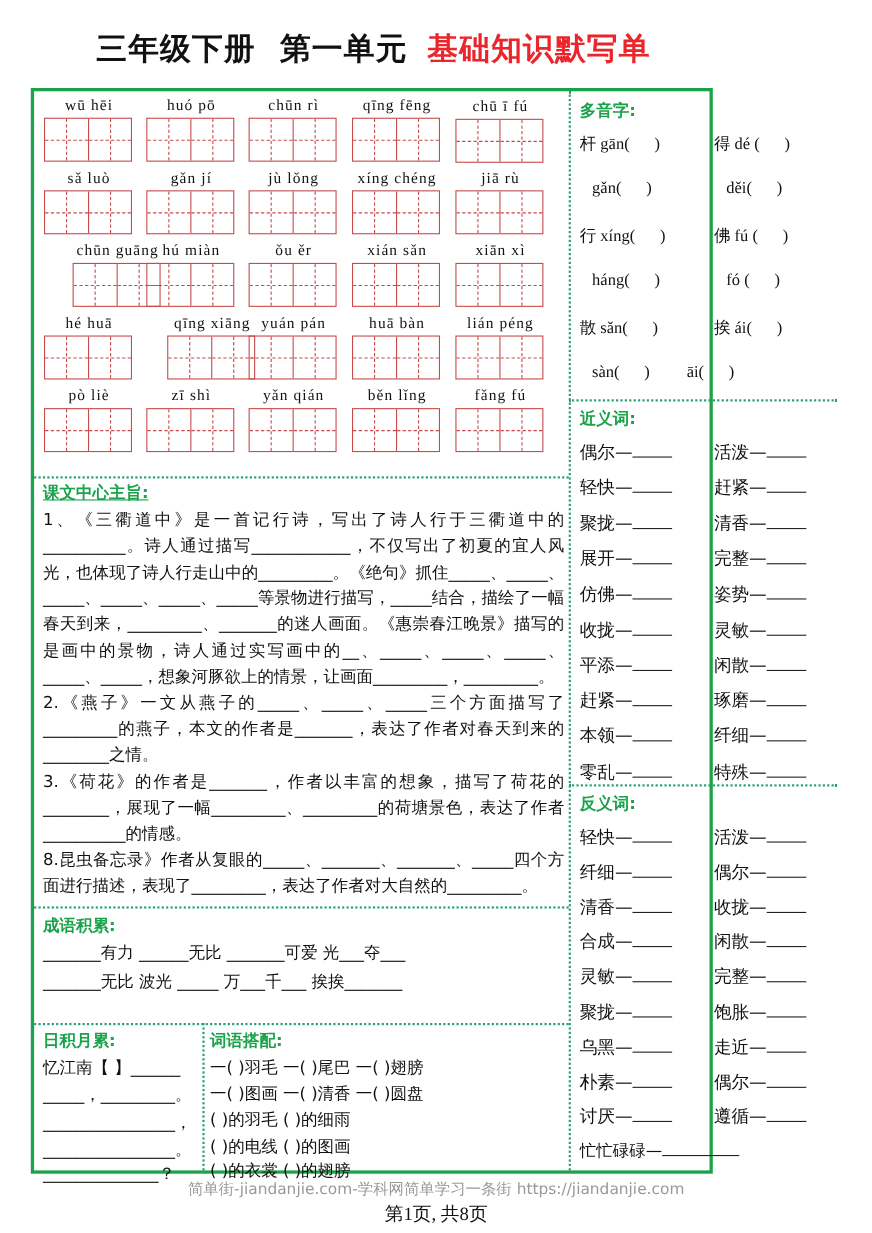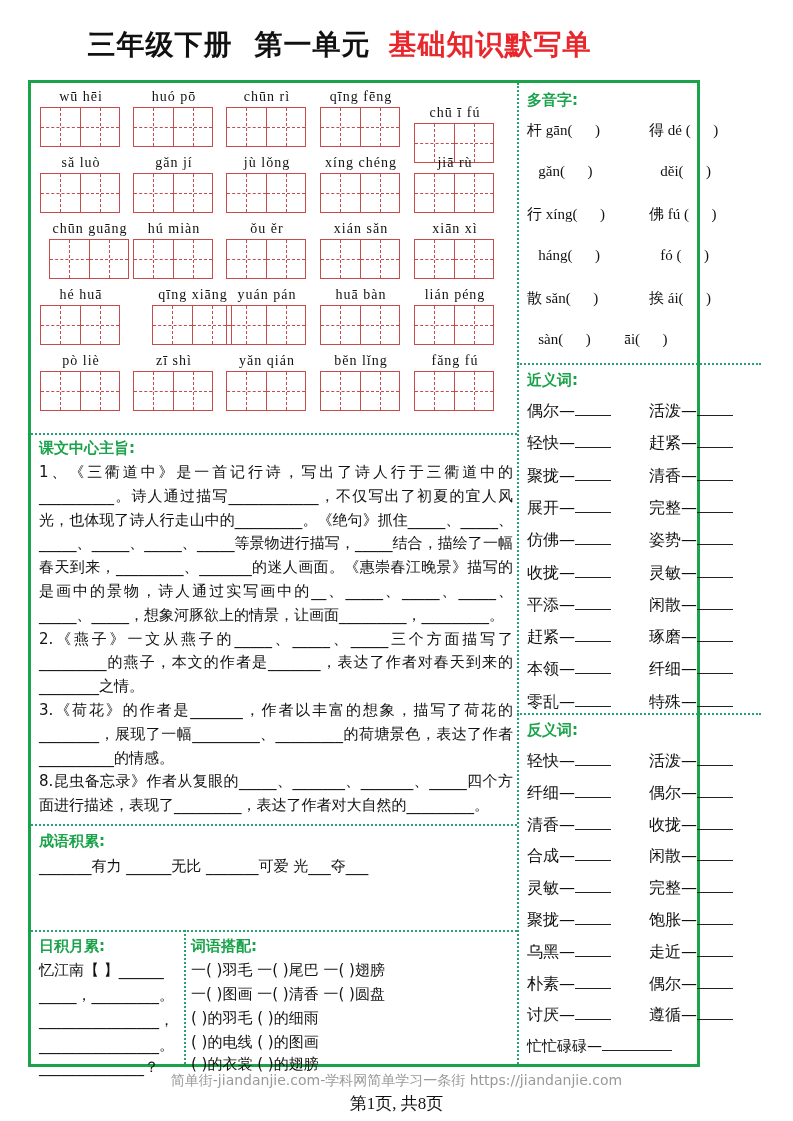--- a/index.html
+++ b/index.html
@@ -1,21 +1,21 @@
 <!DOCTYPE html>
 <html><head>
 <meta charset="utf-8">
 <style>
   html,body{margin:0;padding:0;background:#fff;}
   body{width:793px;height:1121px;position:relative;font-family:"DejaVu Sans","Liberation Sans",sans-serif;color:#111;overflow:hidden;}
   .title{position:absolute;top:26px;left:0;width:679px;text-align:center;font-size:28px;font-weight:bold;letter-spacing:1px;font-family:"DejaVu Sans",sans-serif;}
   .title .black{color:#111;}
   .title .red{color:#e8262b;margin-left:18px;}
   .title .gap{display:inline-block;width:22px;}
-  .frame{position:absolute;left:28px;top:80px;width:672px;height:987px;border:3px solid #1aa34a;box-sizing:border-box;}
+  .frame{position:absolute;left:28px;top:80px;width:620px;height:987px;border:3px solid #1aa34a;box-sizing:border-box;}
   .vdiv{position:absolute;border-left:2px dotted #2aa072;}
   .hdiv{position:absolute;border-top:2px dotted #2aa072;}
   .sec-title{position:absolute;color:#1aa34a;font-weight:bold;font-size:15px;}
   
   .pin-block{position:absolute;width:82px;}
   .pin{font-family:"Liberation Serif","DejaVu Serif",serif;font-size:14px;text-align:center;height:20px;line-height:20px;white-space:nowrap;letter-spacing:1px;}
   .tian{width:80px;height:40px;border:1.5px solid #c84a4a;box-sizing:border-box;position:relative;display:flex;}
   .cell{flex:1;position:relative;border-right:1.5px solid #c84a4a;}
   .cell:last-child{border-right:none;}
   .cell::before{content:"";position:absolute;left:50%;top:0;bottom:0;border-left:1px dashed #c84a4a;}
@@ -71,21 +71,21 @@
           <div class="cell"></div>
         </div>
       </div>
       <div class="pin-block" style="left: 289px; top: 4px;">
         <div class="pin">qīng fēng</div>
         <div class="tian">
           <div class="cell"></div>
           <div class="cell"></div>
         </div>
       </div>
-      <div class="pin-block" style="left: 383px; top: 20px;">
+      <div class="pin-block" style="left: 383px; top: 5px;">
         <div class="pin">chū ī fú</div>
         <div class="tian">
           <div class="cell"></div>
           <div class="cell"></div>
         </div>
       </div>
       <div class="pin-block" style="left: 9px; top: 70px;">
         <div class="pin">sǎ luò</div>
         <div class="tian">
           <div class="cell"></div>
@@ -113,21 +113,21 @@
           <div class="cell"></div>
         </div>
       </div>
       <div class="pin-block" style="left: 383px; top: 70px;">
         <div class="pin">jiā rù</div>
         <div class="tian">
           <div class="cell"></div>
           <div class="cell"></div>
         </div>
       </div>
-      <div class="pin-block" style="left: 2px; top: 136px; padding-left: 16px;">
+      <div class="pin-block" style="left: 19px; top: 136px; padding-left: 16px;">
         <div class="pin">chūn guāng</div>
         <div class="tian">
           <div class="cell"></div>
           <div class="cell"></div>
         </div>
       </div>
       <div class="pin-block" style="left: 102px; top: 136px;">
         <div class="pin">hú miàn</div>
         <div class="tian">
           <div class="cell"></div>
@@ -283,30 +283,31 @@
       <div class="row" style="left: 618px; top: 827px;"><span>饱胀—</span><span class="blank" style="width: 36px;"></span></div>
       <div class="row" style="left: 496px; top: 858.8px;"><span>乌黑—</span><span class="blank" style="width: 36px;"></span></div>
       <div class="row" style="left: 618px; top: 858.8px;"><span>走近—</span><span class="blank" style="width: 36px;"></span></div>
       <div class="row" style="left: 496px; top: 890.6px;"><span>朴素—</span><span class="blank" style="width: 36px;"></span></div>
       <div class="row" style="left: 618px; top: 890.6px;"><span>偶尔—</span><span class="blank" style="width: 36px;"></span></div>
       <div class="row" style="left: 496px; top: 922.4px;"><span>讨厌—</span><span class="blank" style="width: 36px;"></span></div>
       <div class="row" style="left: 618px; top: 922.4px;"><span>遵循—</span><span class="blank" style="width: 36px;"></span></div>
     </div>
   <div class="row" style="left:496px;top:954px;font-size:15px;"><span>忙忙碌碌—</span><span class="blank" style="width:70px;"></span></div>
 
-  <div class="sec-title" style="left:8px;top:356px;">课文中心主旨:</div>
+  <div class="sec-title" style="left:8px;top:356px;text-decoration:underline;">课文中心主旨:</div>
   <div class="para" style="top:378px;">
     <p>1、《三衢道中》是一首记行诗，写出了诗人行于三衢道中的__________。诗人通过描写____________，不仅写出了初夏的宜人风光，也体现了诗人行走山中的_________。《绝句》抓住_____、_____、_____、_____、_____、_____等景物进行描写，_____结合，描绘了一幅春天到来，_________、_______的迷人画面。《惠崇春江晚景》描写的是画中的景物，诗人通过实写画中的__、_____、_____、_____、_____、_____，想象河豚欲上的情景，让画面_________，_________。</p>
     <p>2.《燕子》一文从燕子的_____、_____、_____三个方面描写了_________的燕子，本文的作者是_______，表达了作者对春天到来的________之情。</p>
     <p>3.《荷花》的作者是_______，作者以丰富的想象，描写了荷花的________，展现了一幅_________、_________的荷塘景色，表达了作者__________的情感。</p>
     <p>8.昆虫备忘录》作者从复眼的_____、_______、_______、_____四个方面进行描述，表现了_________，表达了作者对大自然的_________。</p>
   </div>
 
   <div class="sec-title" style="left:8px;top:749px;">成语积累:</div>
   <div class="idiom" style="top:774px;">_______有力  ______无比    _______可爱  光___夺___</div>
+  <div class="idiom" style="top:800px;">_______无比  波光 _____    万___千___   挨挨_______</div>
 
   <div class="sec-title" style="left:8px;top:854px;">日积月累:</div>
   <div class="match" style="left:8px;top:878px;">忆江南【 】______</div>
   <div class="match" style="left:8px;top:903px;">_____，_________。</div>
   <div class="match" style="left:8px;top:928px;">________________，</div>
   <div class="match" style="left:8px;top:953px;">________________。</div>
   <div class="match" style="left:8px;top:975px;">______________？</div>
 
   <div class="sec-title" style="left:160px;top:854px;">词语搭配:</div>
   <div class="match" style="left:160px;top:878px;">一(   )羽毛   一(   )尾巴  一(   )翅膀</div>

